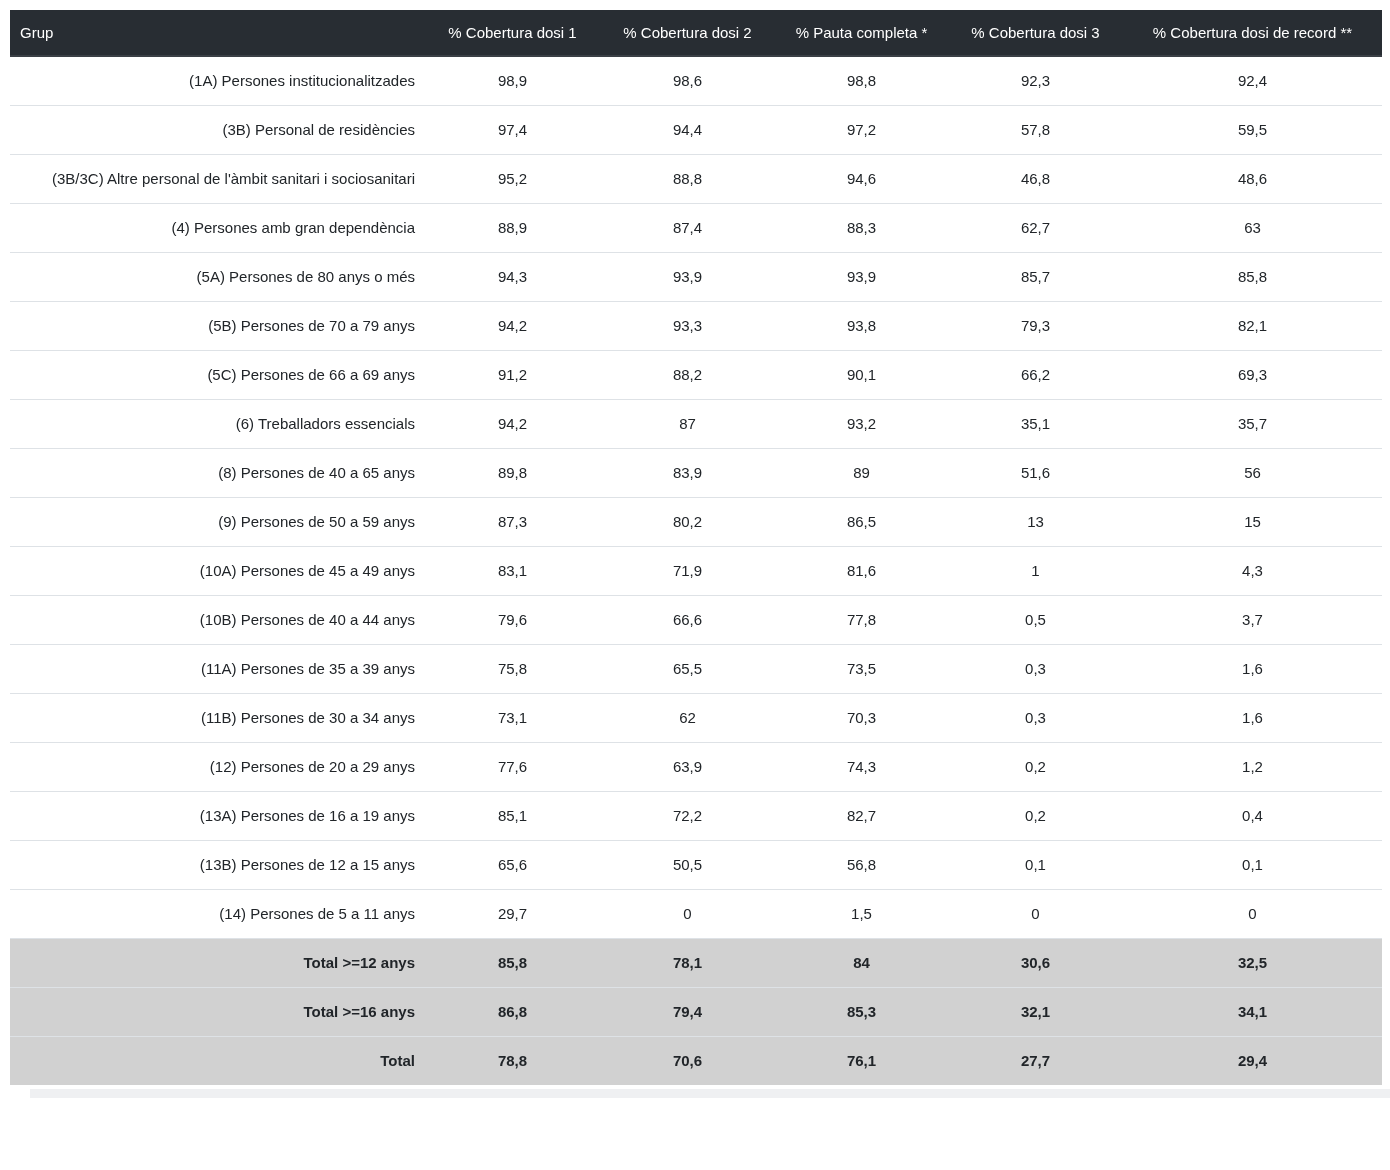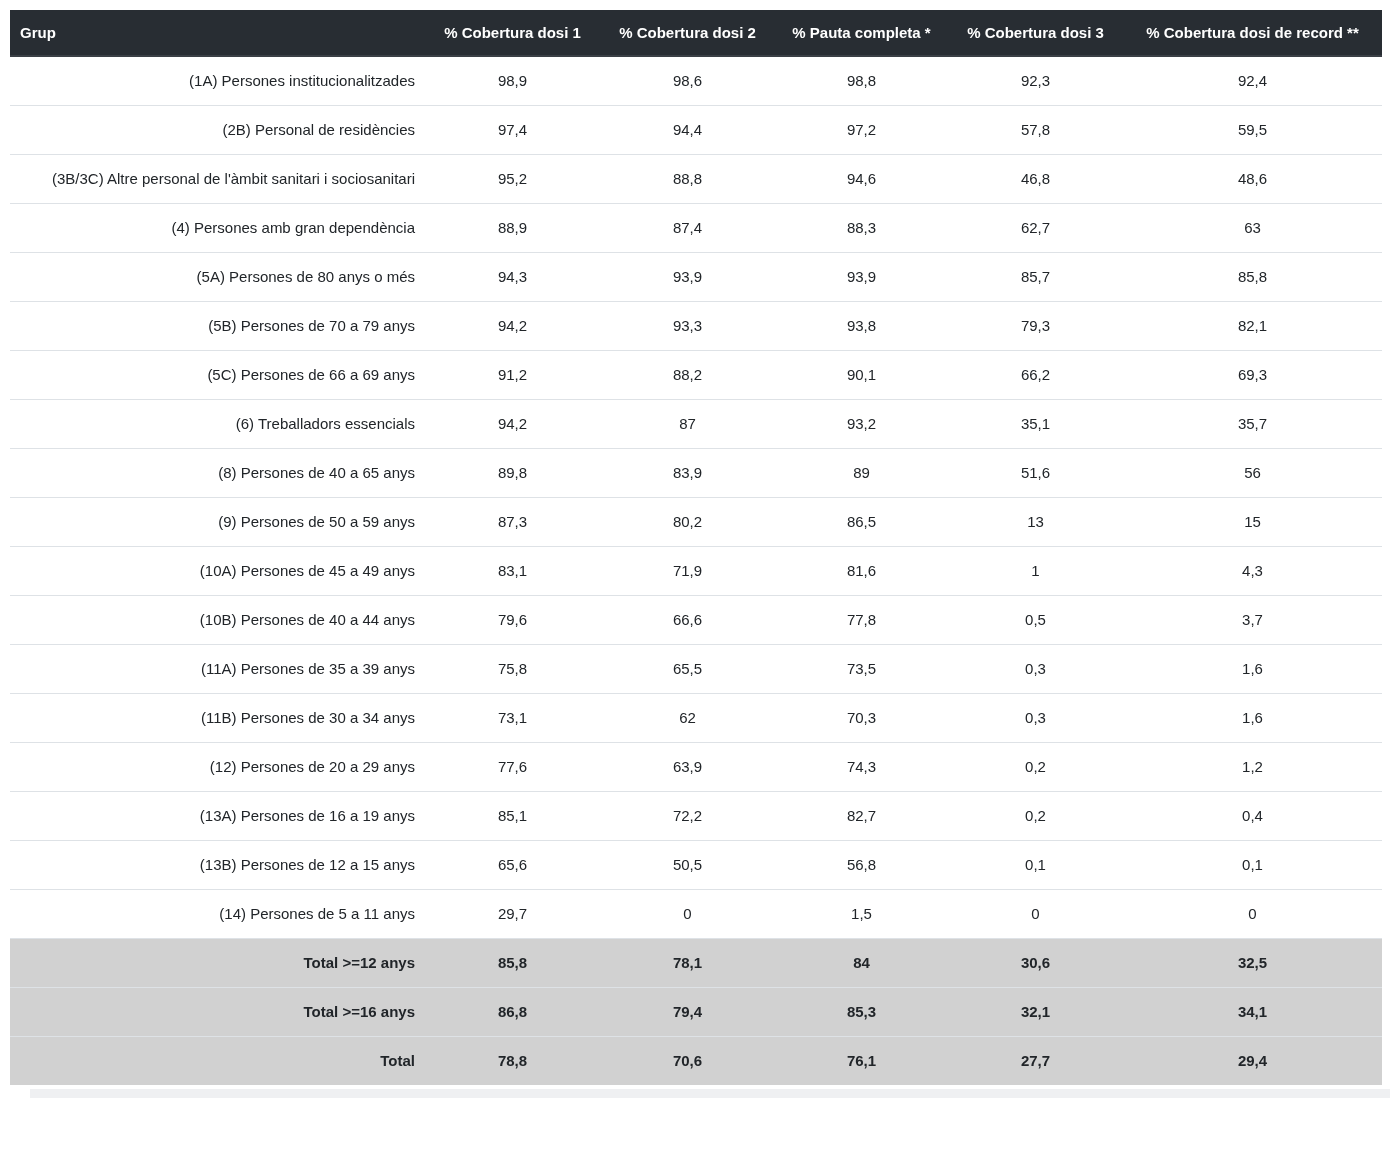--- a/index.html
+++ b/index.html
@@ -17,21 +17,21 @@
   table.coverage {
     width: 1372px;
     border-collapse: collapse;
     table-layout: fixed;
     color: var(--body-text, #212529);
     font-size: 15px;
   }
   table.coverage thead th {
     background: var(--header-bg, #282d33);
     color: var(--header-text, #ffffff);
-    font-weight: bold;
+    font-weight: normal;
     text-align: center;
     height: 46px;
     box-sizing: border-box;
     padding: 0 10px;
     vertical-align: middle;
     border-bottom: 2px solid var(--header-border, #3a3f45);
     white-space: nowrap;
   }
   table.coverage thead th.col-grup {
     text-align: left;
@@ -89,21 +89,21 @@
     <tbody>
         <tr>
           <td class="cell-grup">(1A) Persones institucionalitzades</td>
           <td>98,9</td>
           <td>98,6</td>
           <td>98,8</td>
           <td>92,3</td>
           <td>92,4</td>
         </tr>
         <tr>
-          <td class="cell-grup">(2B) Personal de residències</td>
+          <td class="cell-grup">(3B) Personal de residències</td>
           <td>97,4</td>
           <td>94,4</td>
           <td>97,2</td>
           <td>57,8</td>
           <td>59,5</td>
         </tr>
         <tr>
           <td class="cell-grup">(3B/3C) Altre personal de l'àmbit sanitari i sociosanitari</td>
           <td>95,2</td>
           <td>88,8</td>

